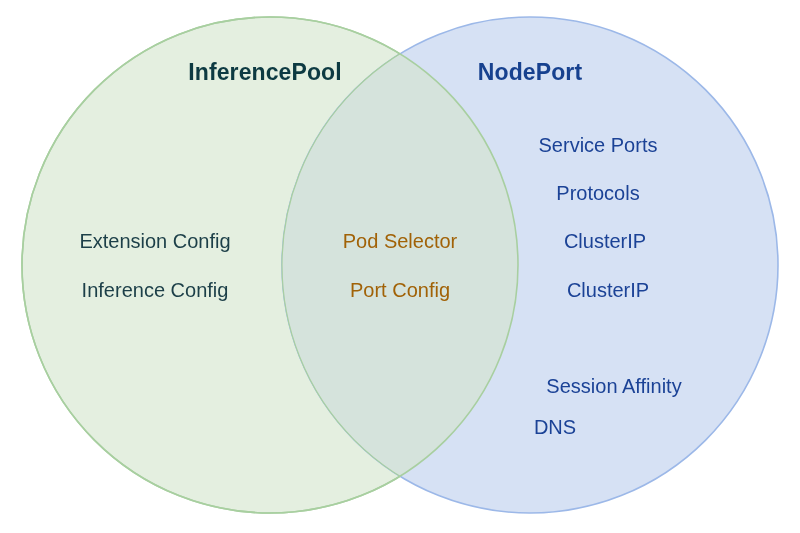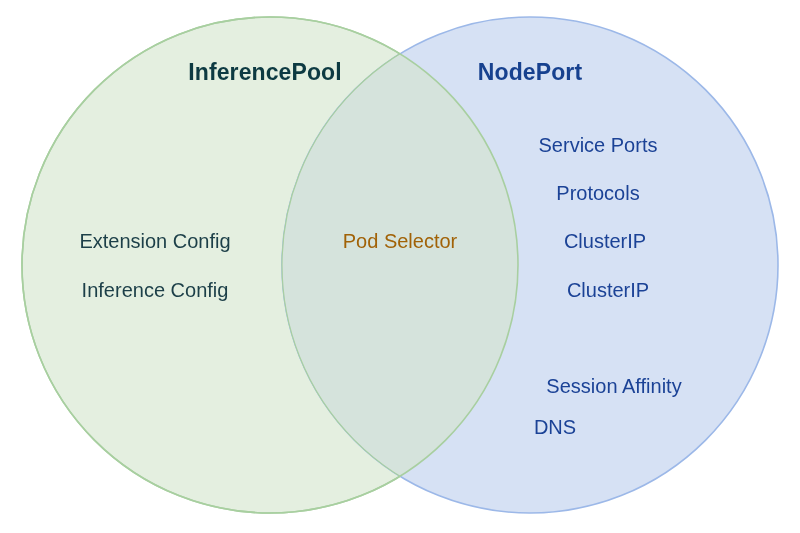--- a/index.html
+++ b/index.html
@@ -110,20 +110,21 @@
     <div class="title" id="title-left">InferencePool</div>
 
     <div class="title" id="title-right">NodePort</div>
 
     <div class="item item-left" style="top:241px">Extension Config</div>
 
     <div class="item item-left" style="top:290px">Inference Config</div>
 
     <div class="item item-mid" style="top:241px">Pod Selector</div>
 
+    <div class="item item-mid" style="top:290px">Port Config</div>
 
     <div class="item item-right" style="left:598px; top:145px">Service Ports</div>
 
     <div class="item item-right" style="left:598px; top:193px">Protocols</div>
 
     <div class="item item-right" style="left:605px; top:241px">ClusterIP</div>
 
     <div class="item item-right" style="left:608px; top:290px">ClusterIP</div>
 
 

